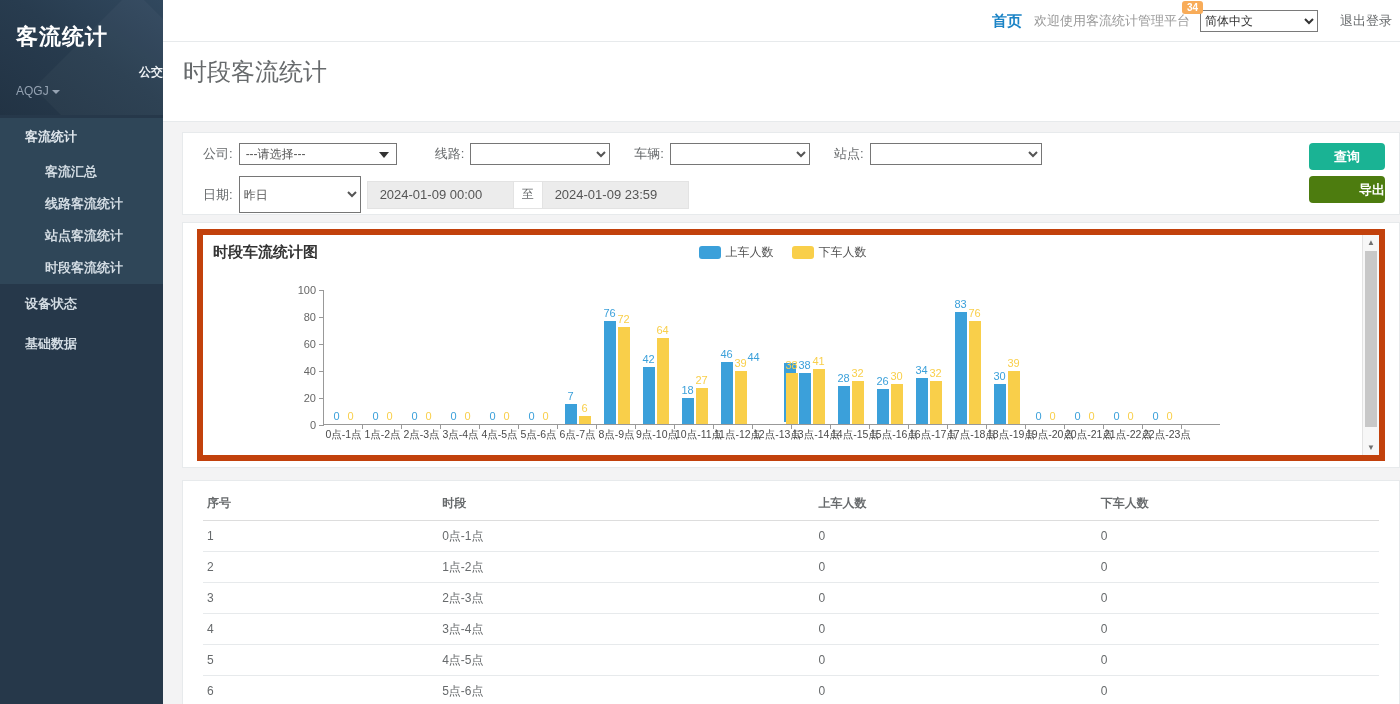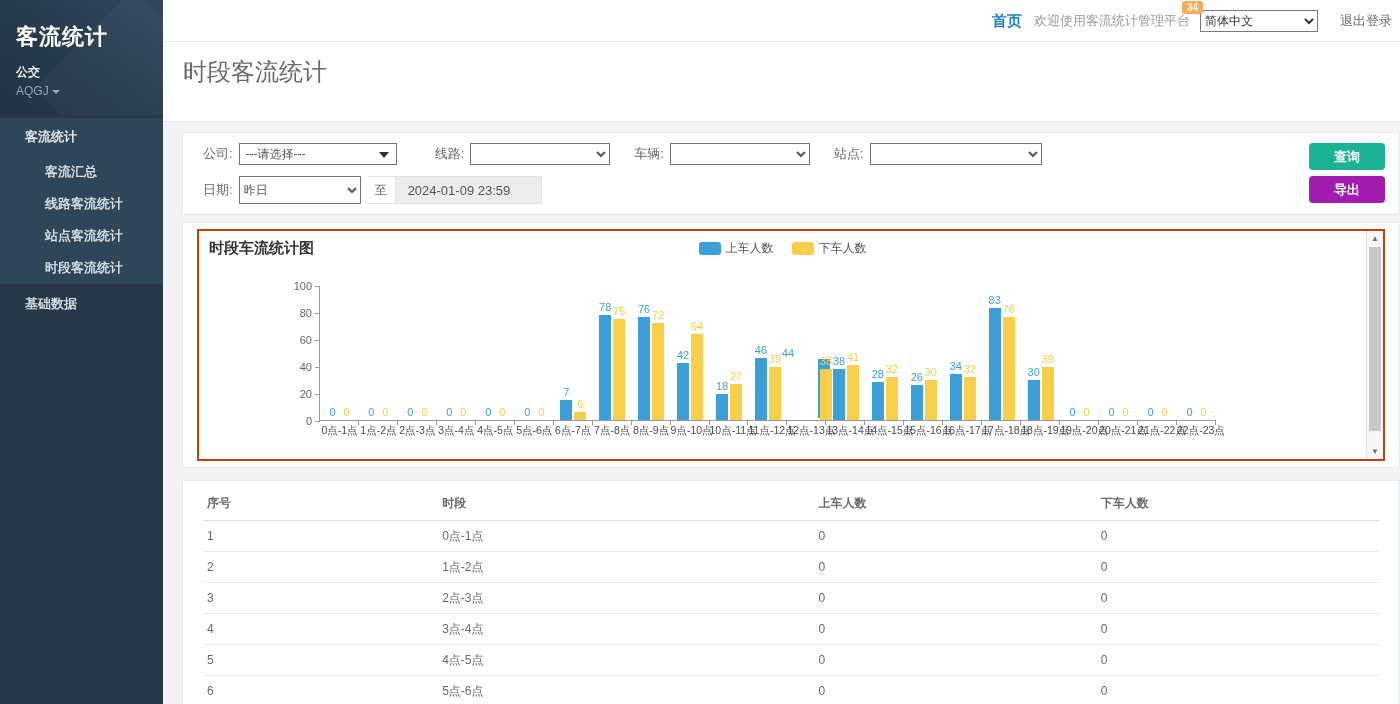--- a/index.html
+++ b/index.html
@@ -6,21 +6,21 @@
   html,body { width:1400px; height:704px; overflow:hidden;
     font-family:"Liberation Sans","DejaVu Sans",sans-serif; background:#f3f3f4; color:#676a6c; }
 
   
   .sidebar { position:absolute; left:0; top:0; width:163px; height:704px; background:#26384a; z-index:5; }
   .logo-area { position:relative; height:115px; padding:22px 0 0 16px; overflow:hidden;
     background:linear-gradient(215deg,#31485e 0%,#283c4f 45%,#223344 100%); }
   .logo-area:after { content:""; position:absolute; right:-40px; top:18px; width:140px; height:140px;
     background:rgba(255,255,255,0.03); transform:rotate(45deg); }
   .logo-title { color:#ffffff; font-size:22px; font-weight:bold; letter-spacing:1px; }
-  .logo-org { margin-top:12px; color:#eef2f5; font-size:12px; font-weight:bold; }
+  .logo-org { margin-top:12px; color:#eef2f5; font-size:12px; font-weight:bold;text-align:right; }
   .logo-code { margin-top:3px; color:#93a1b1; font-size:12px; cursor:pointer; }
   .logo-code .caret { display:inline-block; margin-left:3px; width:0; height:0;
     border-left:4px solid transparent; border-right:4px solid transparent; border-top:4px solid #93a1b1; vertical-align:middle; }
   .menu { margin-top:3px; }
   .menu-block-active { background:#2f4658; }
   .menu-parent { padding:10px 0 10px 25px; font-size:13px; font-weight:600; color:#dfe6ec; cursor:pointer; }
   .menu-sub-item { padding:7px 0 7px 45px; font-size:13px; font-weight:600; color:#d3dce3; cursor:pointer; }
   .menu-top-item { padding:11px 0 11px 25px; font-size:13px; font-weight:600; color:#d3dce3; cursor:pointer; }
 
   
@@ -53,33 +53,33 @@
   .filter-row2 { top:43px; }
   .f-label { font-size:13px; color:#676a6c; margin-right:6px; }
   .sel-fake { width:158px; height:22px; border:1px solid #767676; background:#fff; font-size:12px; color:#555;
     display:flex; align-items:center; padding:0 6px; position:relative; cursor:pointer; }
   .sel-fake .tri { position:absolute; right:7px; top:8px; width:0; height:0;
     border-left:5px solid transparent; border-right:5px solid transparent; border-top:6px solid #333; }
   .sel-native { height:22px; border:1px solid #767676; background:#fff; font-size:12px; color:#555;
     font-family:"Liberation Sans","DejaVu Sans",sans-serif; }
   .gap { width:38px; }
   .gap-s { width:24px; }
-  .date-preset { width:122px; height:28px; }
+  .date-preset { width:122px; height:37px; }
   .date-box { height:28px; width:147px; background:#ececec; border:1px solid #e3e3e3; font-size:13px; color:#555;
     display:flex; align-items:center; padding-left:12px; cursor:default; }
   .to-box { height:28px; width:28px; background:#fff; border-top:1px solid #e3e3e3; border-bottom:1px solid #e3e3e3;
     font-size:12px; color:#676a6c; display:flex; align-items:center; justify-content:center; }
   .btn { position:absolute; right:14px; width:76px; height:27px; border:none; border-radius:4px; color:#fff;
     font-size:13px; font-weight:bold; cursor:pointer; font-family:"Liberation Sans","DejaVu Sans",sans-serif; }
   .btn-query { top:10px; }
   .btn-export { top:43px; }
 
   
   .chart-card { position:absolute; left:19px; right:0; top:99px; height:246px; background:#fff; border:1px solid #e7eaec; }
-  .chart-panel { position:absolute; left:14px; right:14px; top:6px; bottom:6px; border:2px solid #c2410c; background:#fff; overflow:hidden; }
+  .chart-panel { position:absolute; left:14px; right:14px; top:6px; bottom:6px; border:6px solid #c2410c; background:#fff; overflow:hidden; }
   .chart-title { position:absolute; left:10px; top:8px; font-size:15px; font-weight:bold; color:#333; }
   .legend { position:absolute; left:0; right:17px; top:9px; display:flex; justify-content:center; gap:18px; }
   .legend-item { display:flex; align-items:center; gap:5px; font-size:12px; color:#555; cursor:pointer; }
   .legend-swatch { width:22px; height:13px; border-radius:3px; }
   .plot-wrap { position:absolute; left:0; top:0; right:17px; bottom:0; }
   .plot { position:absolute; left:120px; top:55px; width:897px; height:135px;
     border-left:1px solid #999; border-bottom:1px solid #999; display:flex; align-items:flex-end; }
   .ytick { position:absolute; left:-36px; width:28px; text-align:right; font-size:11px; color:#666; }
   .ytickline { position:absolute; left:-5px; width:5px; height:1px; background:#999; }
   .bar-group { position:relative; height:135px; display:flex; align-items:flex-end; justify-content:center; gap:2px; }
@@ -114,20 +114,23 @@
       <span>AQGJ</span><span class="caret"></span>
     </div>
   </div>
   <div class="menu" id="side-menu">
       <div class="menu-block-active">
         <div class="menu-parent">客流统计</div>
         <div class="menu-sub-item">客流汇总</div>
         <div class="menu-sub-item">线路客流统计</div>
         <div class="menu-sub-item">站点客流统计</div>
         <div class="menu-sub-item">时段客流统计</div>
+      </div>
+      <div>
+        <div class="menu-top-item">设备状态</div>
       </div>
       <div>
         <div class="menu-top-item">基础数据</div>
       </div>
     </div>
 </div>
 
 <div class="main">
 
   <div class="topbar">
@@ -162,25 +165,26 @@
         <span class="f-label">车辆:</span>
         <select class="sel-native" style="width:140px"></select>
         <span class="gap-s"></span>
         <span class="f-label">站点:</span>
         <select class="sel-native" style="width:172px"></select>
       </div>
       <div class="filter-row filter-row2">
         <span class="f-label">日期:</span>
         <select class="sel-native date-preset" id="date-preset"><option>昨日</option></select>
         <span style="width:6px"></span>
+        <div class="date-box">2024-01-09 00:00</div>
         <div class="to-box">至</div>
         <div class="date-box">2024-01-09 23:59</div>
       </div>
       <button class="btn btn-query" style="background: rgb(26, 179, 148);">查询</button>
-      <button class="btn btn-export" style="background: #a21caf;">导出</button>
+      <button class="btn btn-export" style="background: #4d7c0f; text-align: right;">导出</button>
     </div>
 
     <div class="chart-card">
       <div class="chart-panel">
         <div class="chart-title">时段车流统计图</div>
         <div class="legend" id="chart-legend">
             <span class="legend-item">
               <span class="legend-swatch" style="background: rgb(59, 160, 218);"></span>
               <span>上车人数</span>
             </span>
@@ -281,32 +285,20 @@
                   <div class="bar" style="height: 20.25px; background: rgb(59, 160, 218);"></div>
                 </div>
                 <div class="bar-col" style="height: 8.1px;">
                   <div class="bar-val" style="bottom: 10.1px; color: rgb(249, 207, 74);">6</div>
                   <div class="bar" style="height: 8.1px; background: rgb(249, 207, 74);"></div>
                 </div>
                 <div class="xlab">6点-7点</div>
                 <div class="xtick"></div>
               </div>
               <div class="bar-group" style="width: 39px;">
-                <div class="bar-col" style="height: 105.3px;">
-                  <div class="bar-val" style="bottom: 107.3px; color: rgb(59, 160, 218);">78</div>
-                  <div class="bar" style="height: 105.3px; background: rgb(59, 160, 218);"></div>
-                </div>
-                <div class="bar-col" style="height: 101.25px;">
-                  <div class="bar-val" style="bottom: 103.25px; color: rgb(249, 207, 74);">75</div>
-                  <div class="bar" style="height: 101.25px; background: rgb(249, 207, 74);"></div>
-                </div>
-                <div class="xlab">7点-8点</div>
-                <div class="xtick"></div>
-              </div>
-              <div class="bar-group" style="width: 39px;">
                 <div class="bar-col" style="height: 102.6px;">
                   <div class="bar-val" style="bottom: 104.6px; color: rgb(59, 160, 218);">76</div>
                   <div class="bar" style="height: 102.6px; background: rgb(59, 160, 218);"></div>
                 </div>
                 <div class="bar-col" style="height: 97.2px;">
                   <div class="bar-val" style="bottom: 99.2px; color: rgb(249, 207, 74);">72</div>
                   <div class="bar" style="height: 97.2px; background: rgb(249, 207, 74);"></div>
                 </div>
                 <div class="xlab">8点-9点</div>
                 <div class="xtick"></div>

